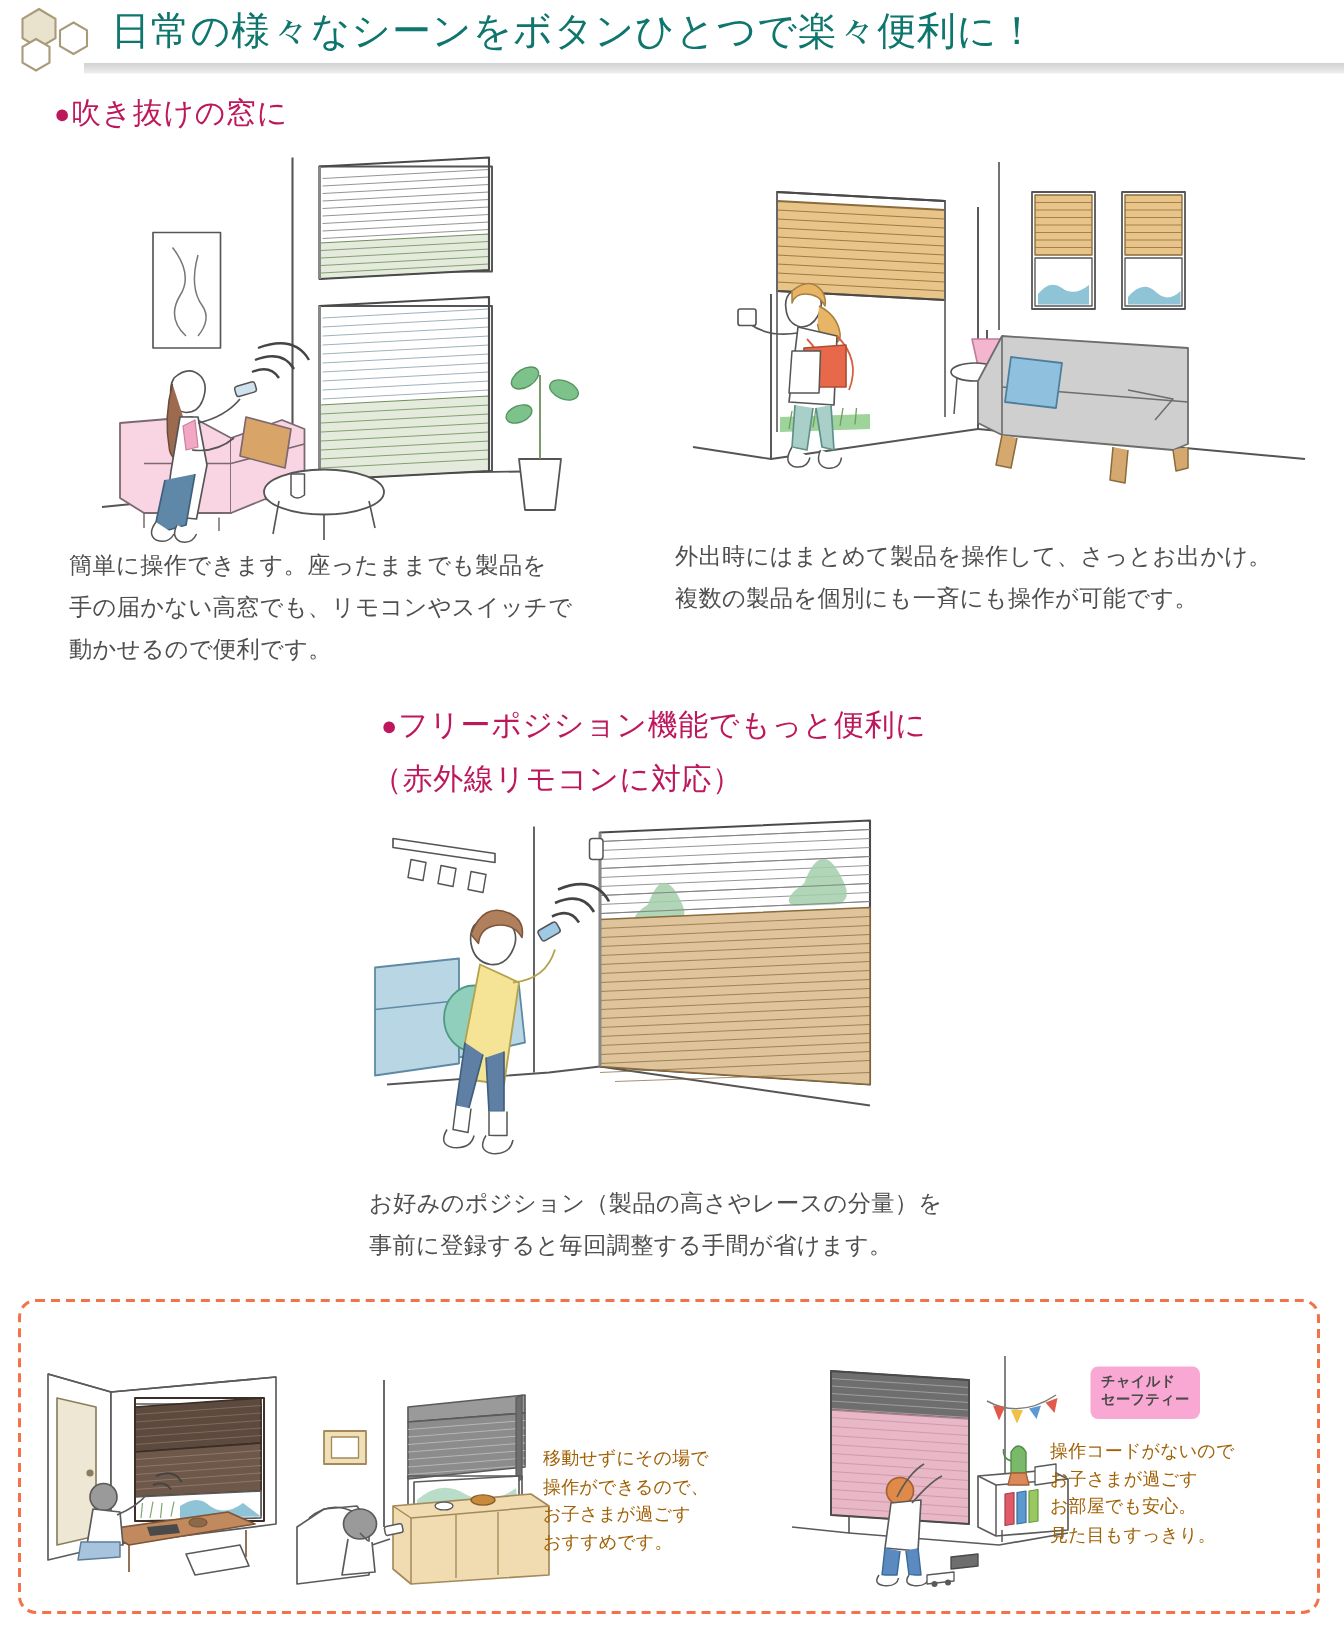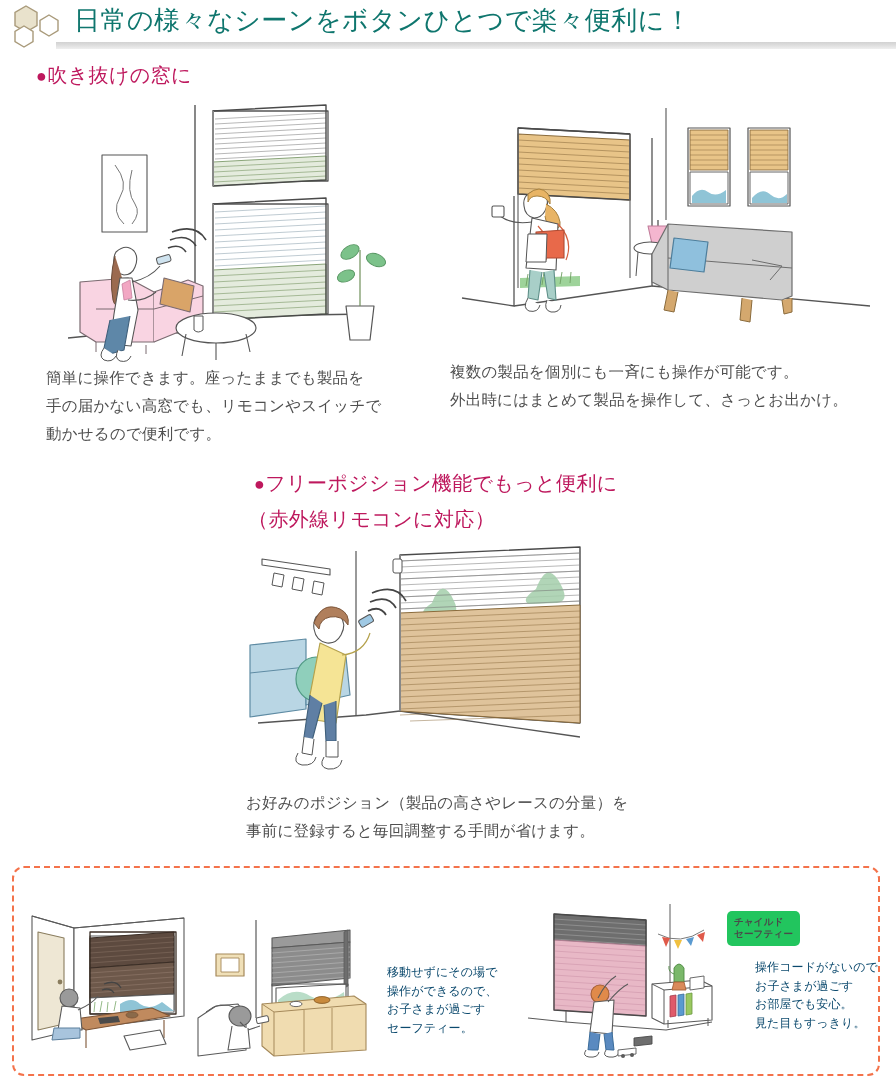--- a/index.html
+++ b/index.html
@@ -49,26 +49,26 @@
   
   .rec-box{
     position:absolute;left:12px;top:866px;width:868px;height:210px;
     border:2px dashed #f4724a;border-radius:12px;box-sizing:border-box;
     background:#fff;
   }
   .rec-title{
     position:absolute;left:34px;top:874px;
     font-size:14.5px;color:#f4724a;letter-spacing:0.3px;white-space:nowrap;
   }
-  .mini-cap{font-size:12px;line-height:18.5px;color:#0c4a6e;letter-spacing:0.1px;margin-left:25px;}
+  .mini-cap{font-size:12px;line-height:18.5px;color:#a16207;letter-spacing:0.1px;}
   #mini1{position:absolute;left:362px;top:963px;width:150px;}
-  #mini2{position:absolute;left:730px;top:958px;width:150px;font-family:Liberation Serif, serif;}
+  #mini2{position:absolute;left:700px;top:958px;width:150px;font-family:Liberation Serif, serif;}
   .badge{
     position:absolute;left:727px;top:911px;
-    background:#22c55e;border-radius:5px;
+    background:#f9a8d4;border-radius:5px;
     padding:5px 7px 6px 7px;
     font-size:9.5px;line-height:12px;font-weight:bold;color:#4a4a4a;
     letter-spacing:0.2px;white-space:nowrap;
   }
 </style>
 </head>
 <body>
 
 <div class="page">
 
@@ -282,22 +282,22 @@
         <path d="M216 190 L212 210 L222 212 L226 192" fill="#d4a86e" stroke="#8a6b3c" stroke-width="1"></path>
         <path d="M290 198 L288 220 L298 222 L300 200" fill="#d4a86e" stroke="#8a6b3c" stroke-width="1"></path>
         <path d="M330 200 L332 214 L340 212 L340 198" fill="#d4a86e" stroke="#8a6b3c" stroke-width="1"></path>
 
         <path d="M222 138 L256 142 L252 172 L218 168 Z" fill="#8fc0dd" stroke="#4d7e9c" stroke-width="1.2"></path>
       </g>
     </svg>
   </div>
 
   <div class="cap" id="cap-right">
+    <div>外出時にはまとめて製品を操作して、さっとお出かけ。</div>
     <div>複数の製品を個別にも一斉にも操作が可能です。</div>
-    <div>外出時にはまとめて製品を操作して、さっとお出かけ。</div>
   </div>
 
   <div class="sec-head" id="h-mid">
     <span class="dot">●</span><span>フリーポジション機能でもっと便利に</span>
   </div>
   <div class="sec-head" id="h-mid2">（赤外線リモコンに対応）</div>
 
   <div class="ill" style="left:250px;top:545px;">
     <svg width="400" height="240" viewBox="0 0 400 240">
       <g fill="none" stroke="#555" stroke-width="1.3" stroke-linejoin="round">
@@ -482,21 +482,21 @@
         <rect x="58" y="118" width="12" height="6" rx="1.5" transform="rotate(-12 58 118)" fill="#fff" stroke="#5a5a5a" stroke-width="1"></rect>
         <path d="M34 126 L30 150 L52 148 L50 128" fill="#fff" stroke="#5a5a5a" stroke-width="1.1"></path>
       </g>
     </svg>
   </div>
 
   <div class="mini-cap" id="mini1">
     <div>移動せずにその場で</div>
     <div>操作ができるので、</div>
     <div>お子さまが過ごす</div>
-    <div>セーフティー。</div>
+    <div>おすすめです。</div>
   </div>
 
   <div class="ill" style="left:524px;top:898px;">
     <svg width="190" height="158" viewBox="0 0 190 158">
       <g fill="none" stroke="#5a5a5a" stroke-width="1.1" stroke-linejoin="round">
         <path d="M4 120 L42 124 L42 16"></path>
         <path d="M42 124 L142 132 L188 124"></path>
         <path d="M146 6 L146 96" stroke-width="1"></path>
 
         <path d="M30 16 L122 22 L122 48 L30 42 Z" fill="#6e6e6e" stroke="#4a4a4a"></path>

